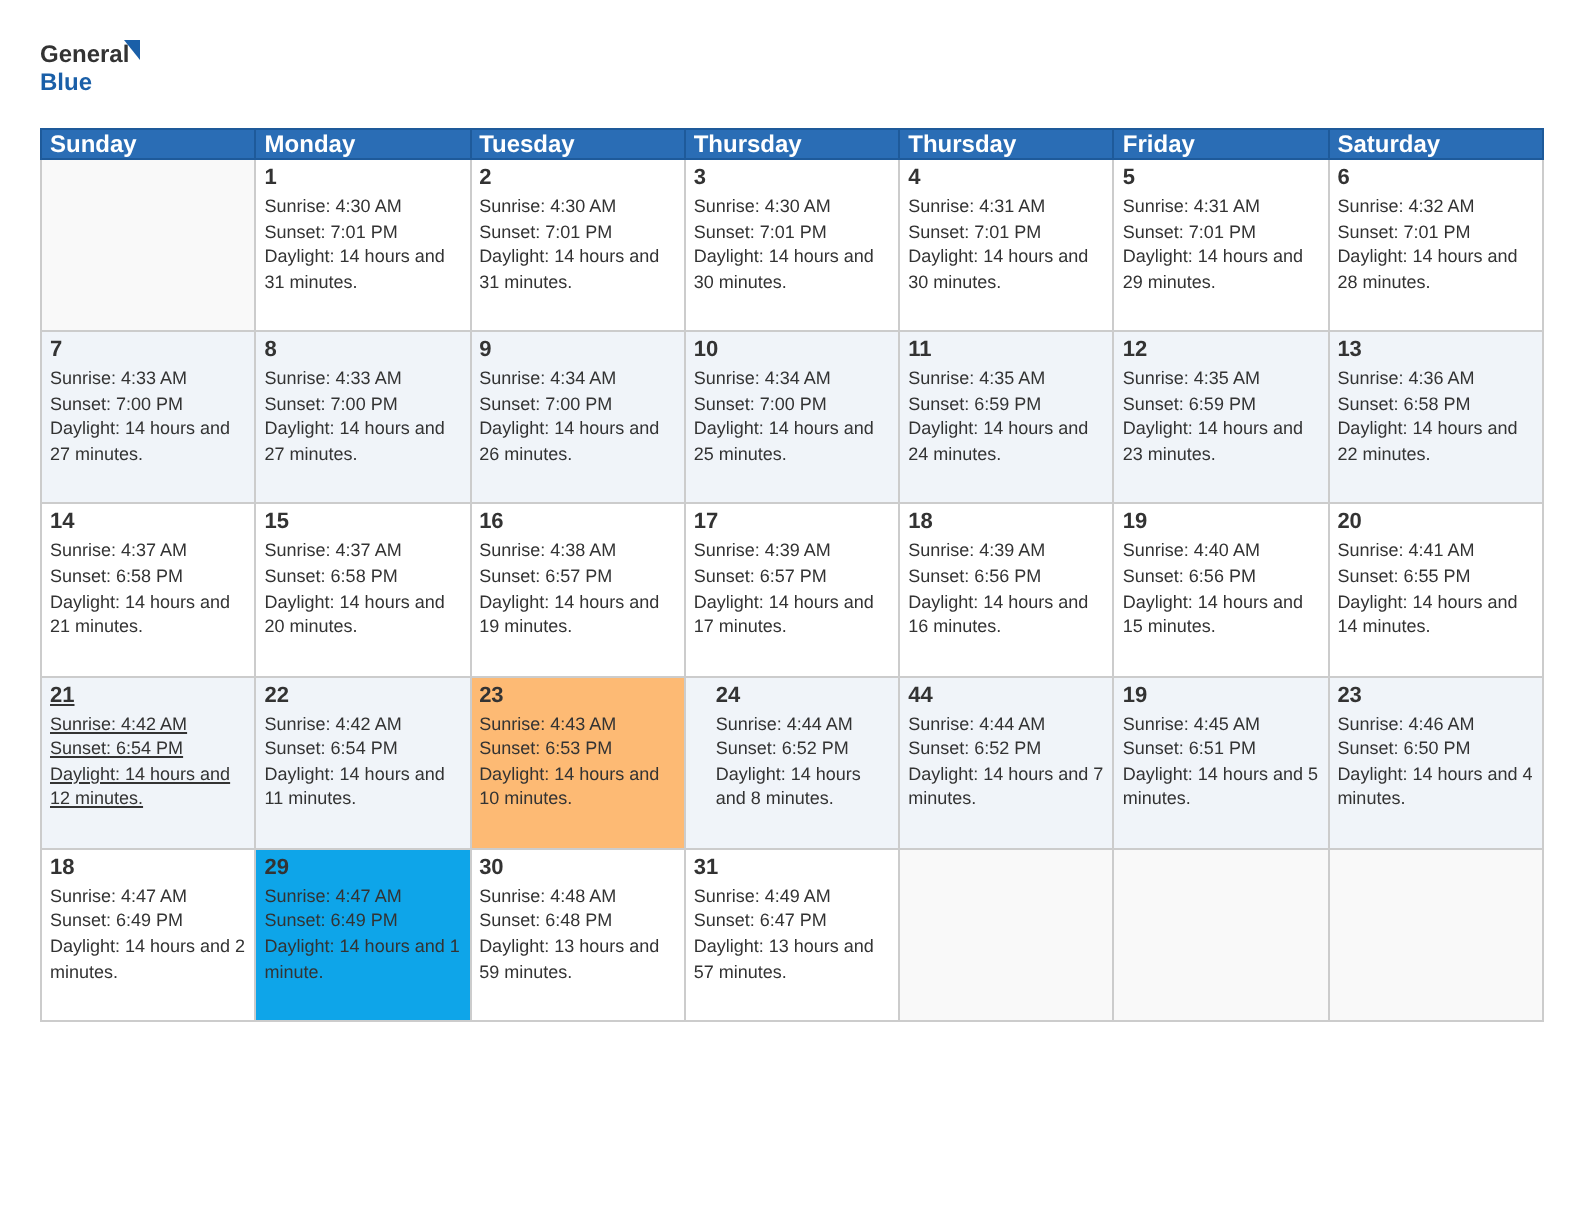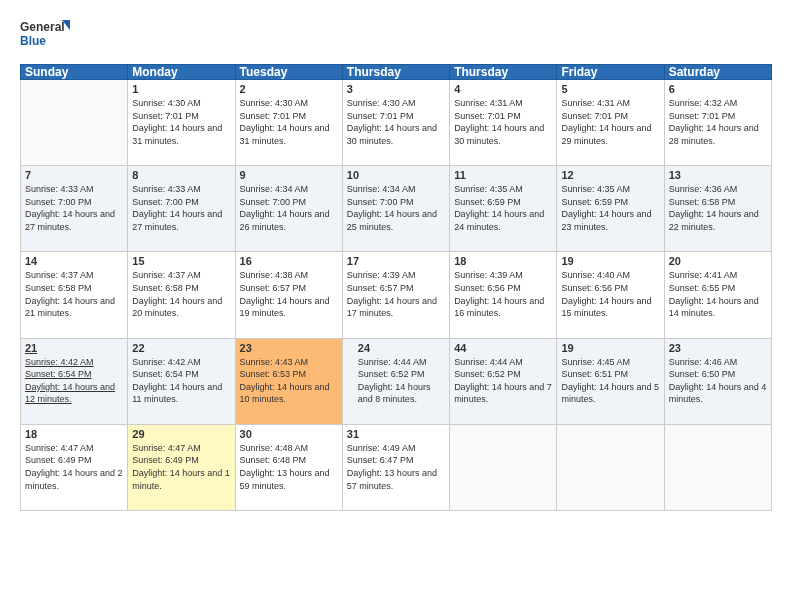--- a/index.html
+++ b/index.html
@@ -226,21 +226,21 @@
           <td style="background-color: rgb(240, 244, 249);">
             <div class="day-number">23</div>
             <div class="day-info">Sunrise: 4:46 AM<br>Sunset: 6:50 PM<br>Daylight: 14 hours and 4 minutes.</div>
           </td>
         </tr>
         <tr>
           <td style="background-color: rgb(255, 255, 255);">
             <div class="day-number">18</div>
             <div class="day-info">Sunrise: 4:47 AM<br>Sunset: 6:49 PM<br>Daylight: 14 hours and 2 minutes.</div>
           </td>
-          <td style="background-color: #fef9c3;">
+          <td style="background-color: #0ea5e9;">
             <div class="day-number">29</div>
             <div class="day-info">Sunrise: 4:47 AM<br>Sunset: 6:49 PM<br>Daylight: 14 hours and 1 minute.</div>
           </td>
           <td style="background-color: rgb(255, 255, 255);">
             <div class="day-number">30</div>
             <div class="day-info">Sunrise: 4:48 AM<br>Sunset: 6:48 PM<br>Daylight: 13 hours and 59 minutes.</div>
           </td>
           <td style="background-color: rgb(255, 255, 255);">
             <div class="day-number">31</div>
             <div class="day-info">Sunrise: 4:49 AM<br>Sunset: 6:47 PM<br>Daylight: 13 hours and 57 minutes.</div>

